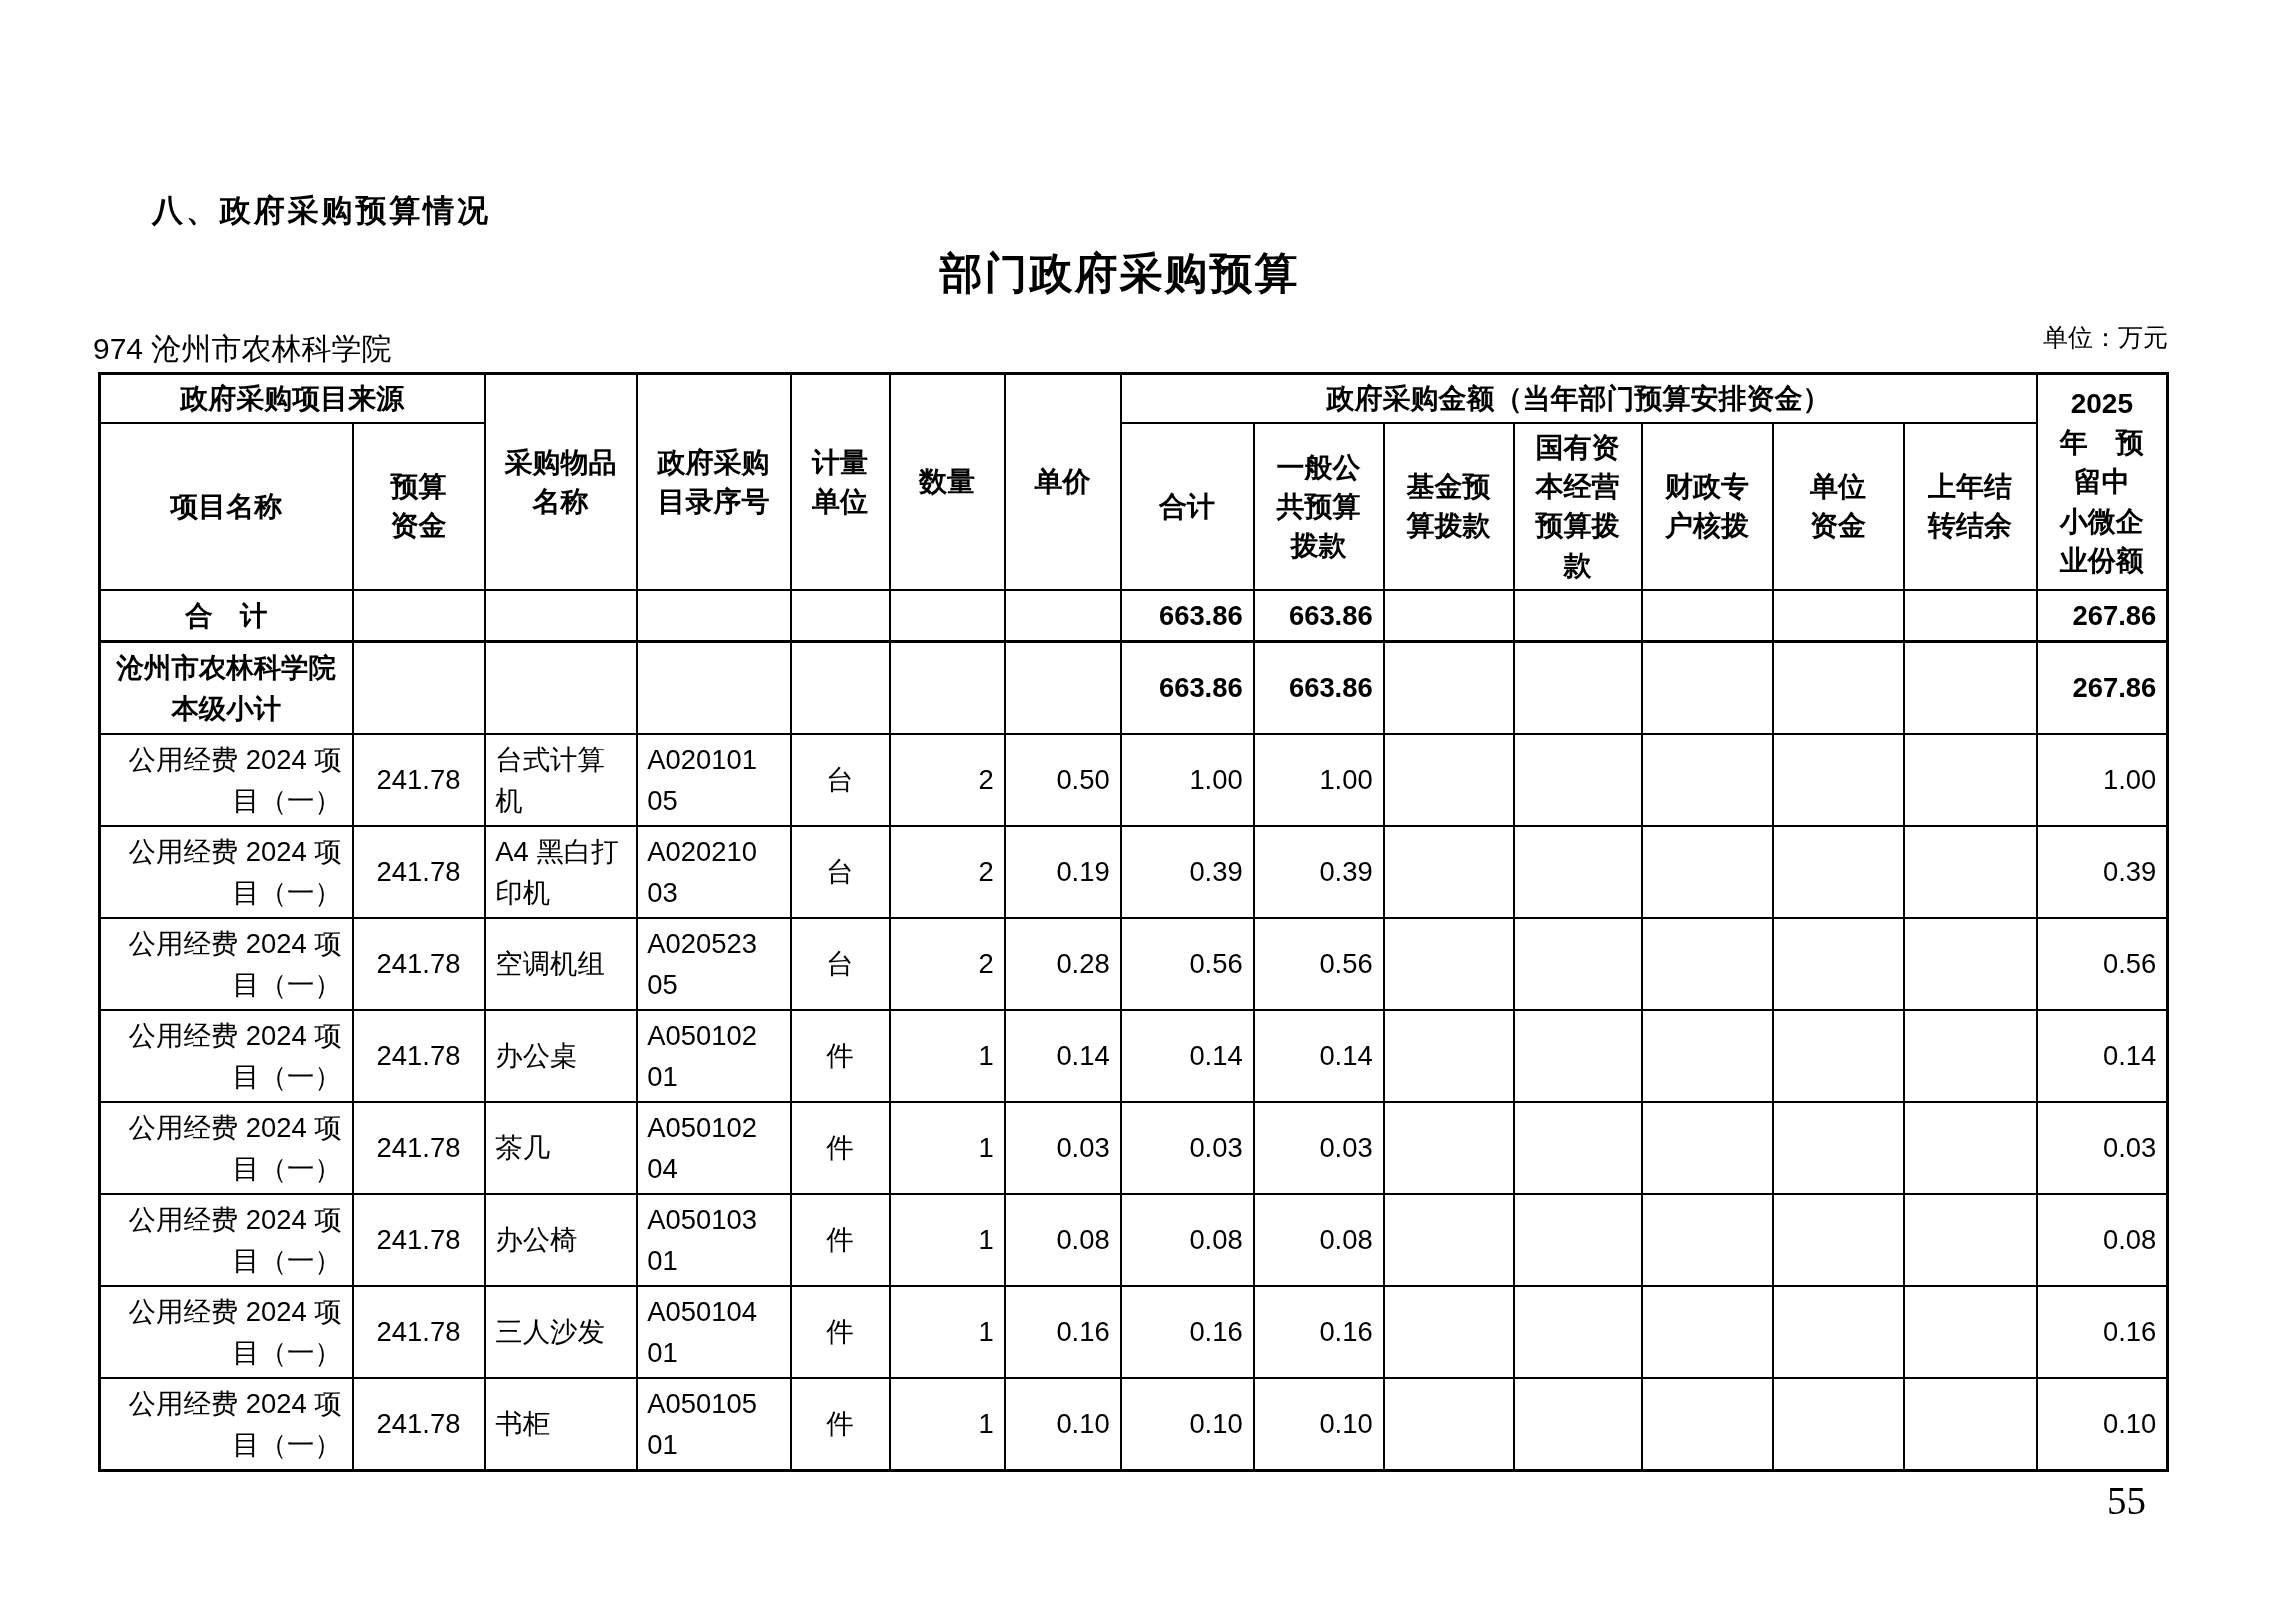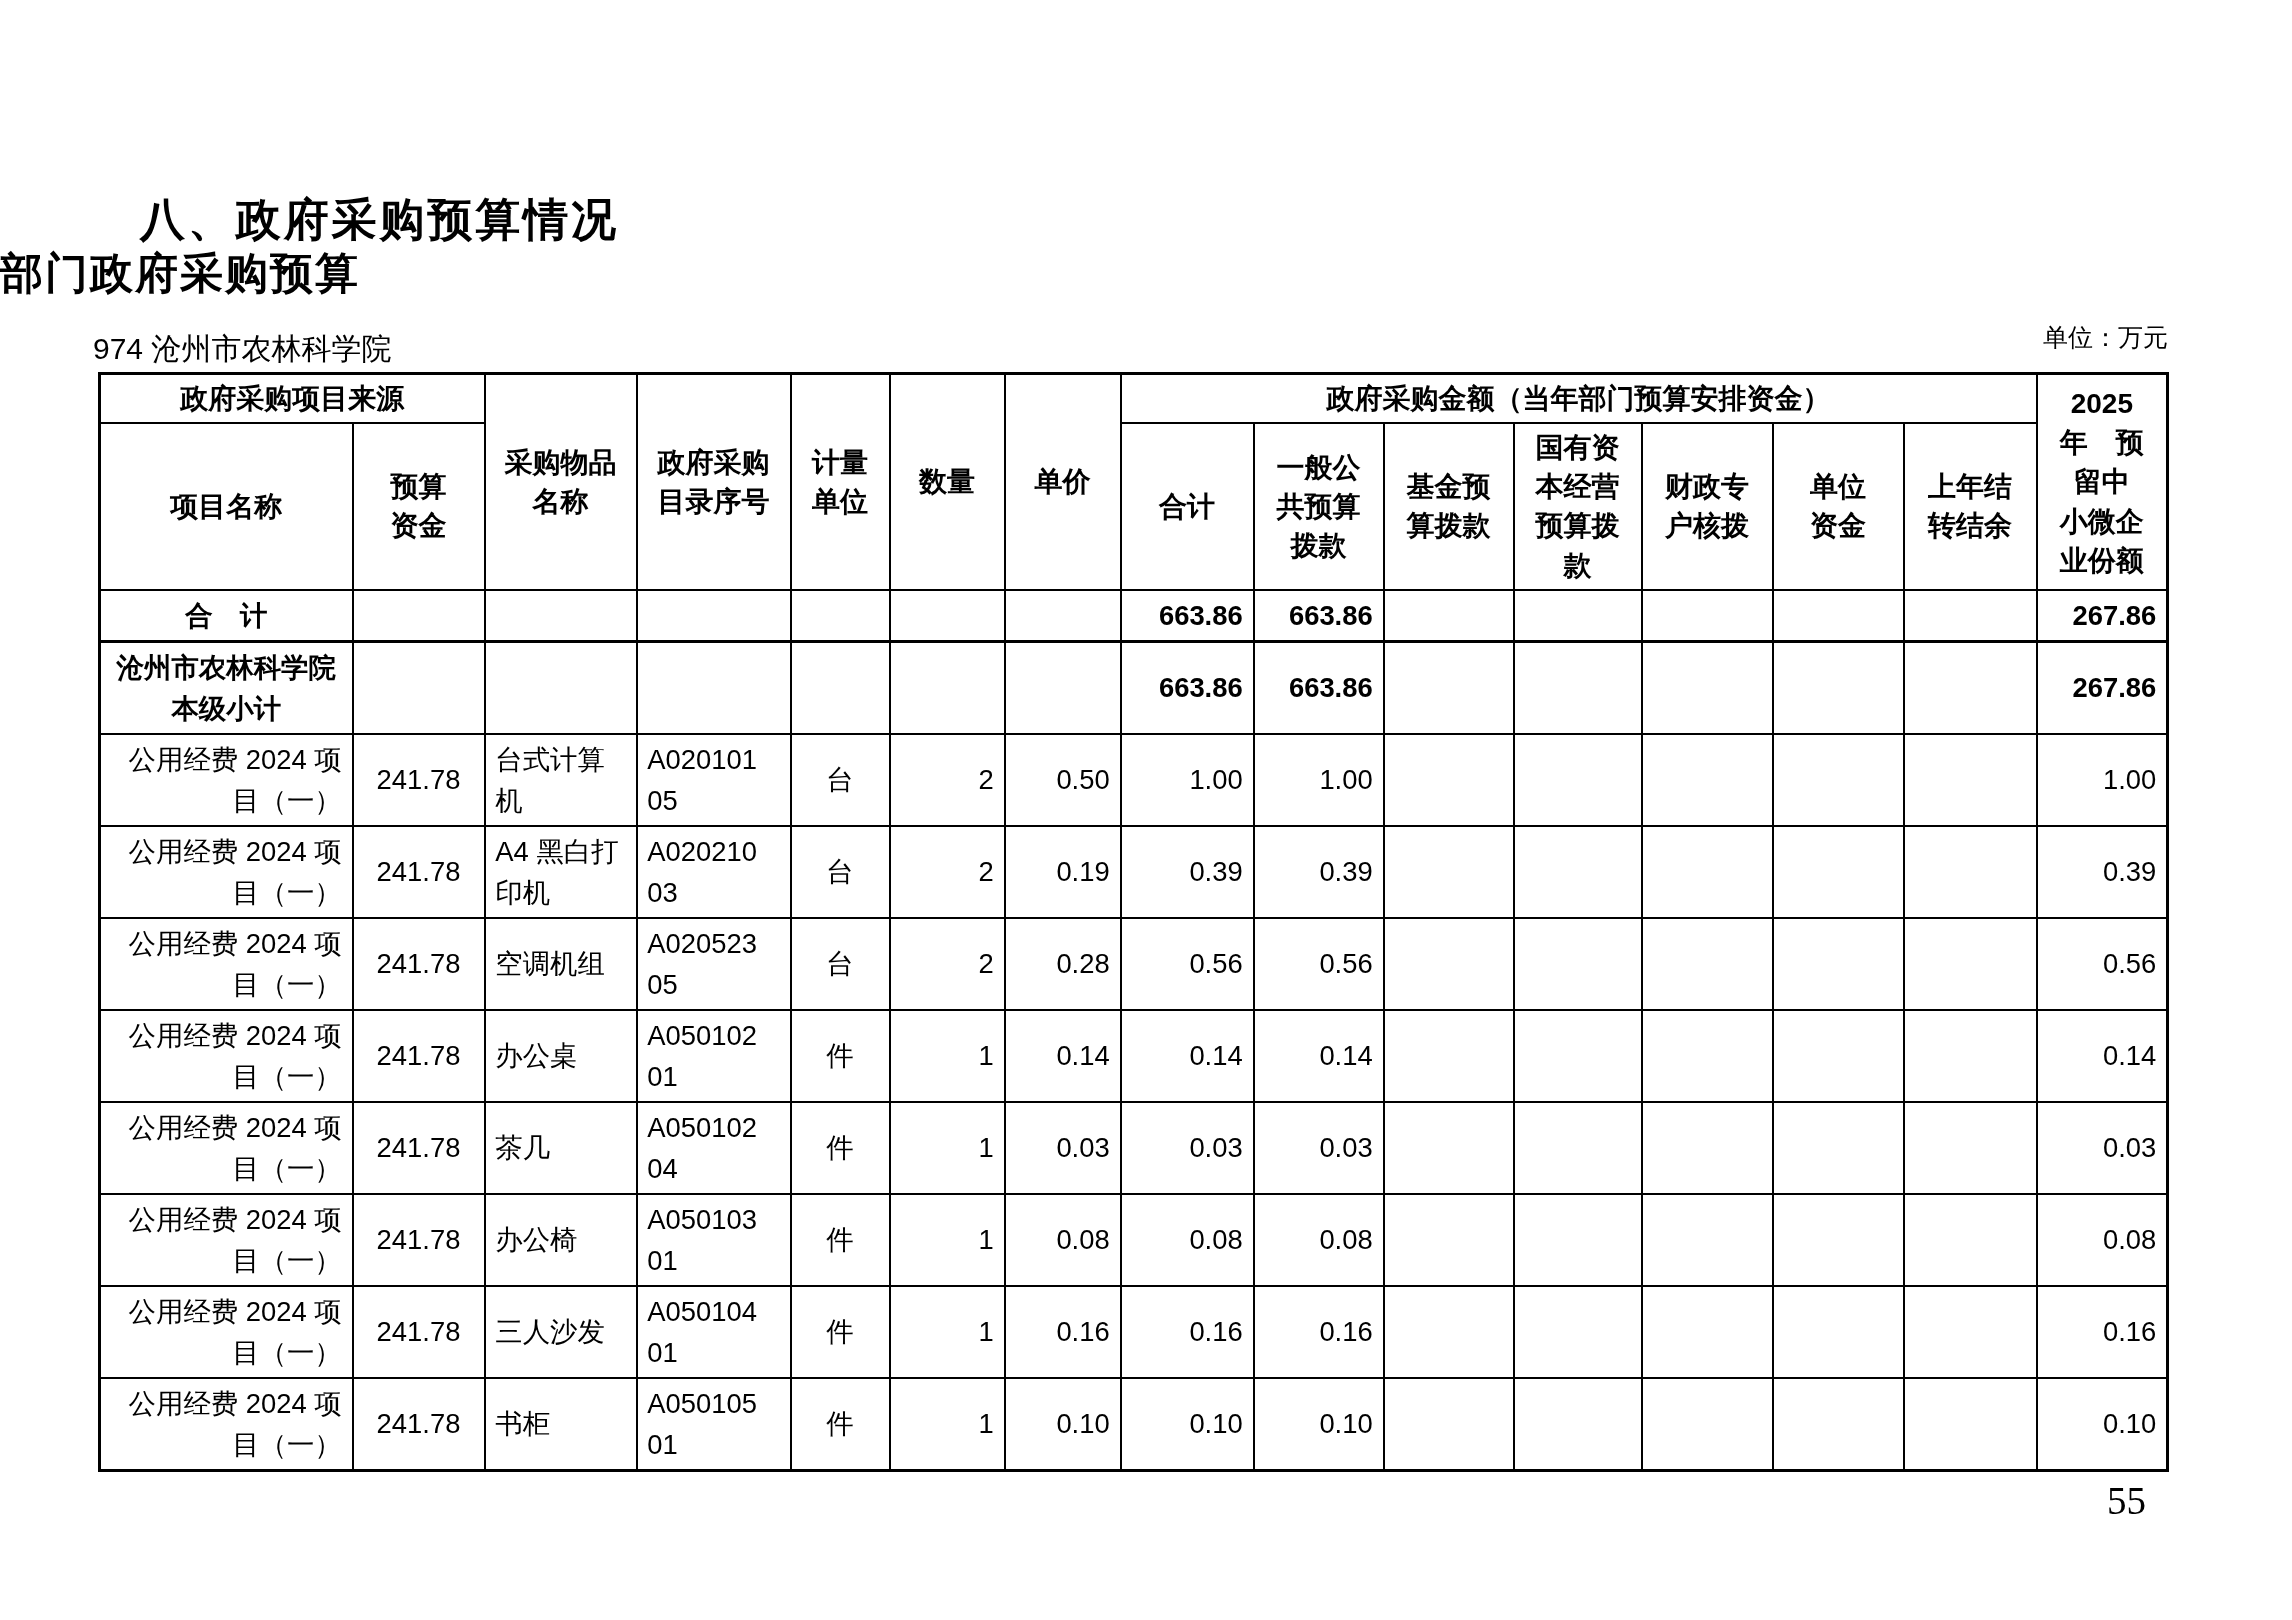--- a/index.html
+++ b/index.html
@@ -10,33 +10,33 @@
   body {
     position: relative;
     width: 2293px;
     height: 1620px;
     font-family: "Liberation Sans", sans-serif;
     color: #000000;
     overflow: hidden;
   }
   .section-heading {
     position: absolute;
-    left: 140px;
+    left: 152px;
     top: 190px;
-    font-size: 45px;
+    font-size: 31px;
     font-weight: 700;
     letter-spacing: 2.9px;
     white-space: nowrap;
   }
   .doc-title {
     position: absolute;
     left: 0;
     top: 245px;
     width: 2239px;
-    text-align: left;
+    text-align: center;
     font-size: 43px;
     font-weight: 700;
     letter-spacing: 2px;
   }
   .org-line {
     position: absolute;
     left: 93px;
     top: 321px;
     font-size: 30px;
     white-space: nowrap;

